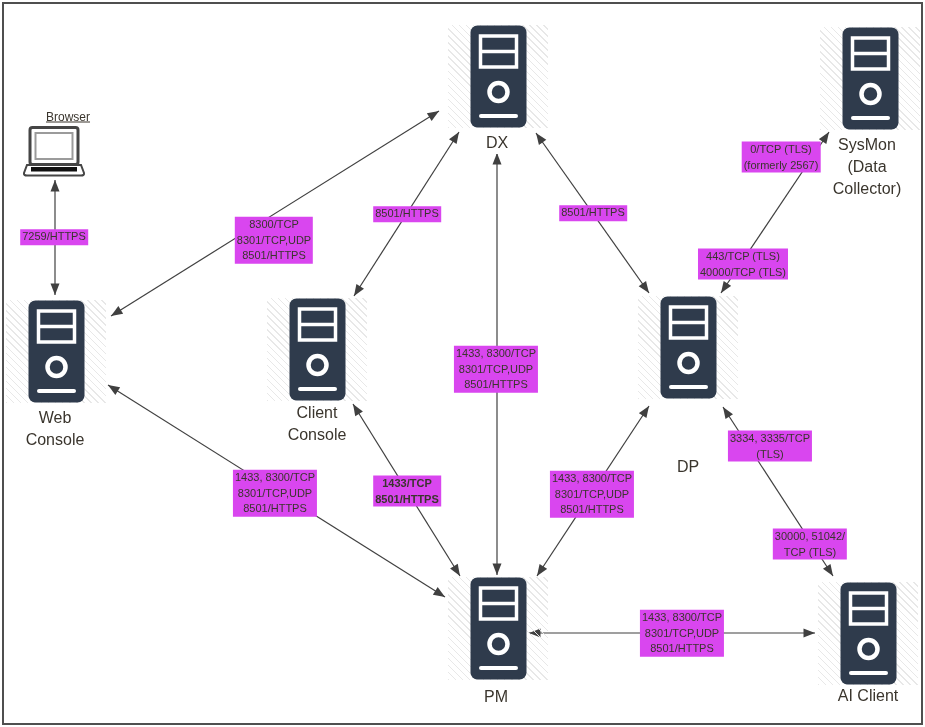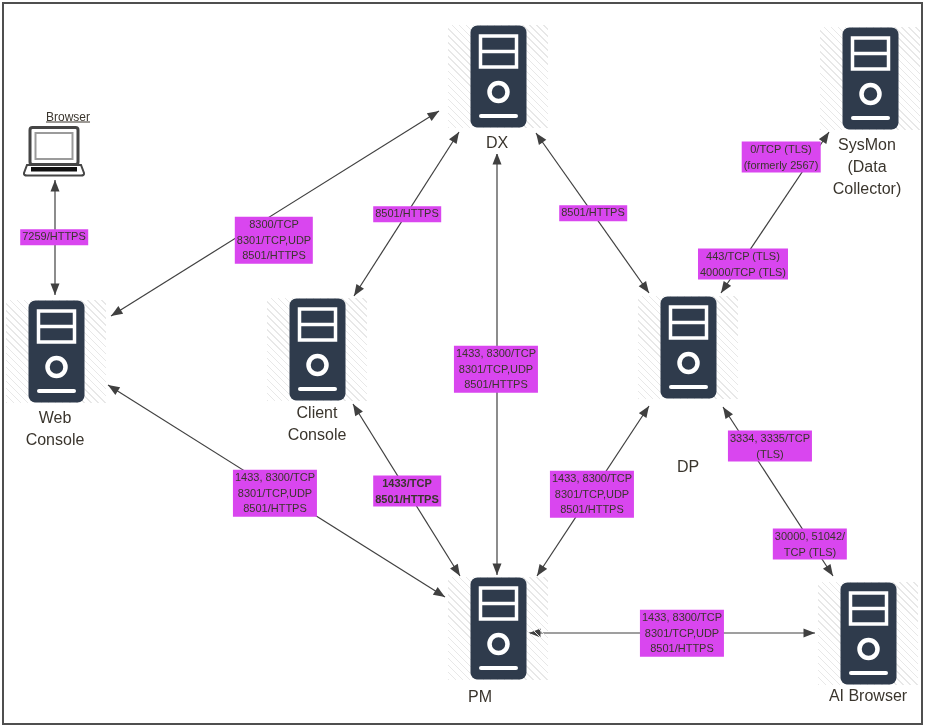--- a/index.html
+++ b/index.html
@@ -107,33 +107,33 @@
         <div>DP</div>
       </div>
       <div class="hatch" style="left: 448px; top: 577px; width: 100px; height: 103px;"></div>
       <div class="icon" style="left: 469.5px; top: 577px;"><svg width="57" height="103" viewBox="0 0 57 103">
           <rect x="0.5" y="0.5" width="56" height="102" rx="7" fill="#2f3b4c"></rect>
           <rect x="10.5" y="11" width="36" height="31" fill="none" stroke="#fff" stroke-width="3.5"></rect>
           <line x1="10.5" y1="26.5" x2="46.5" y2="26.5" stroke="#fff" stroke-width="3.5"></line>
           <circle cx="28.5" cy="67" r="9" fill="none" stroke="#fff" stroke-width="4.5"></circle>
           <line x1="11" y1="91" x2="46" y2="91" stroke="#fff" stroke-width="4" stroke-linecap="round"></line>
         </svg></div>
-      <div class="node-label" style="left: 480px; top: 697px;">
+      <div class="node-label" style="left: 496px; top: 697px;">
         <div>PM</div>
       </div>
       <div class="hatch" style="left: 818px; top: 582px; width: 100px; height: 103px;"></div>
       <div class="icon" style="left: 839.5px; top: 582px;"><svg width="57" height="103" viewBox="0 0 57 103">
           <rect x="0.5" y="0.5" width="56" height="102" rx="7" fill="#2f3b4c"></rect>
           <rect x="10.5" y="11" width="36" height="31" fill="none" stroke="#fff" stroke-width="3.5"></rect>
           <line x1="10.5" y1="26.5" x2="46.5" y2="26.5" stroke="#fff" stroke-width="3.5"></line>
           <circle cx="28.5" cy="67" r="9" fill="none" stroke="#fff" stroke-width="4.5"></circle>
           <line x1="11" y1="91" x2="46" y2="91" stroke="#fff" stroke-width="4" stroke-linecap="round"></line>
         </svg></div>
       <div class="node-label" style="left: 868px; top: 696px;">
-        <div>AI Browser</div>
+        <div>AI Client</div>
       </div>
     </div>
   <div id="labels">
       <div class="port-label" style="left: 54px; top: 237px;">
         <div>7259/HTTPS</div>
       </div>
       <div class="port-label" style="left: 274px; top: 216px; margin-top: 24px;">
         <div>8300/TCP</div>
         <div>8301/TCP,UDP</div>
         <div>8501/HTTPS</div>

